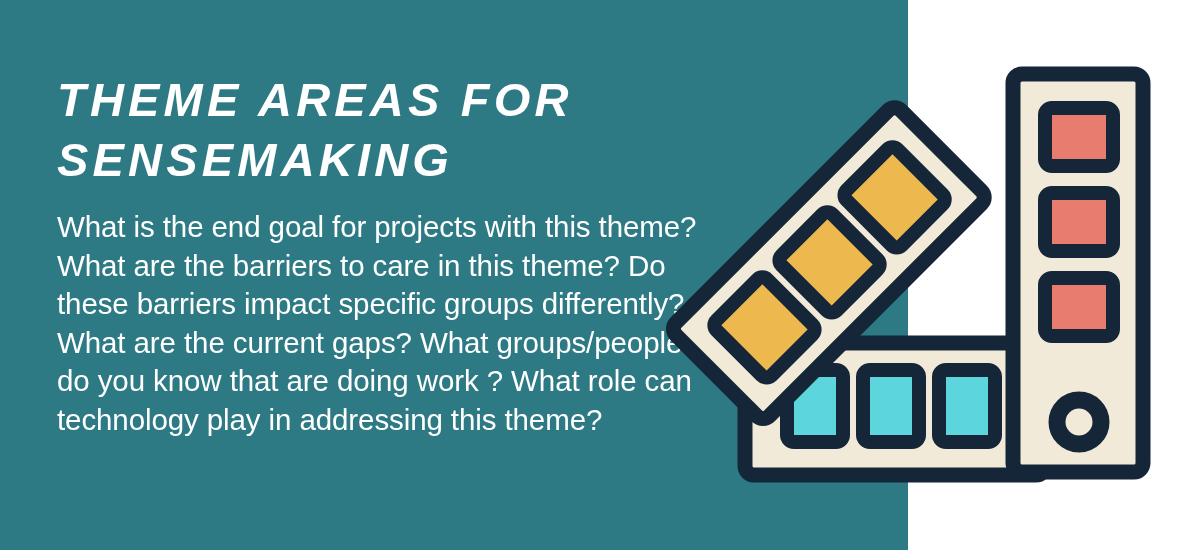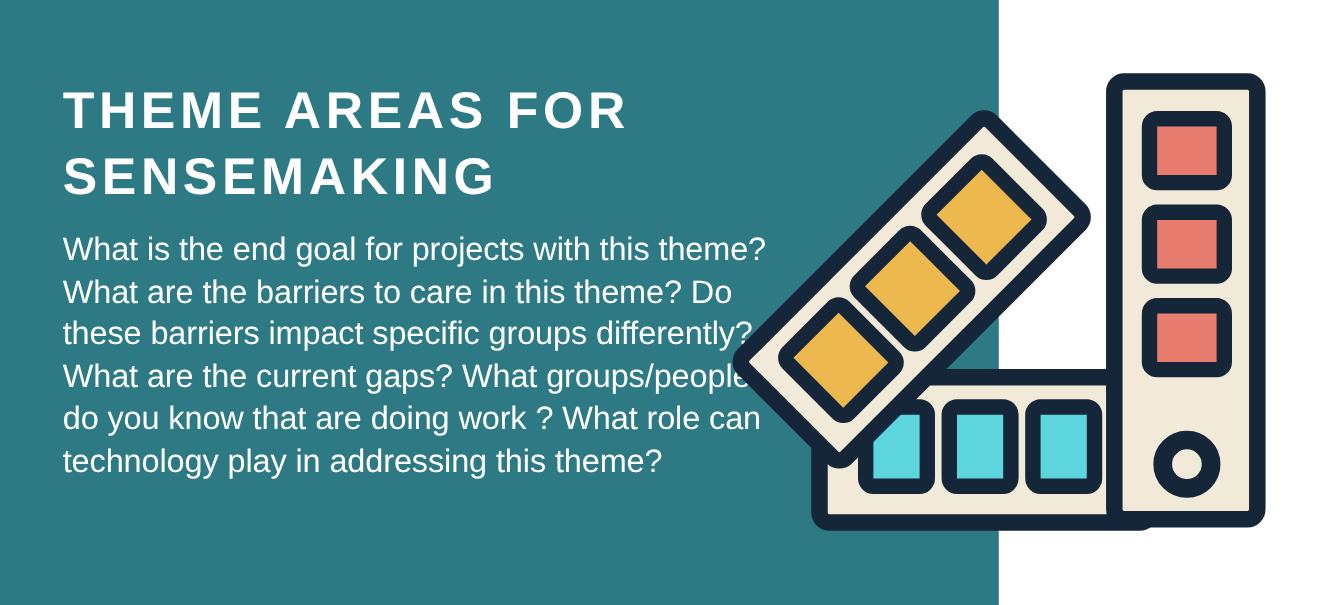--- a/index.html
+++ b/index.html
@@ -31,20 +31,21 @@
   }
   #page-title {
     margin: 0;
     color: #ffffff;
     font-size: 47px;
     font-weight: bold;
     letter-spacing: 4.2px;
     line-height: 1.28;
     text-transform: uppercase;
     white-space: pre-line;
+    font-style: italic;
   }
   #body-copy {
     margin: 18px 0 0 0;
     color: #ffffff;
     font-size: 29.5px;
     font-weight: 400;
     line-height: 38.5px;
     letter-spacing: -0.1px;
     width: 640px;
   }

